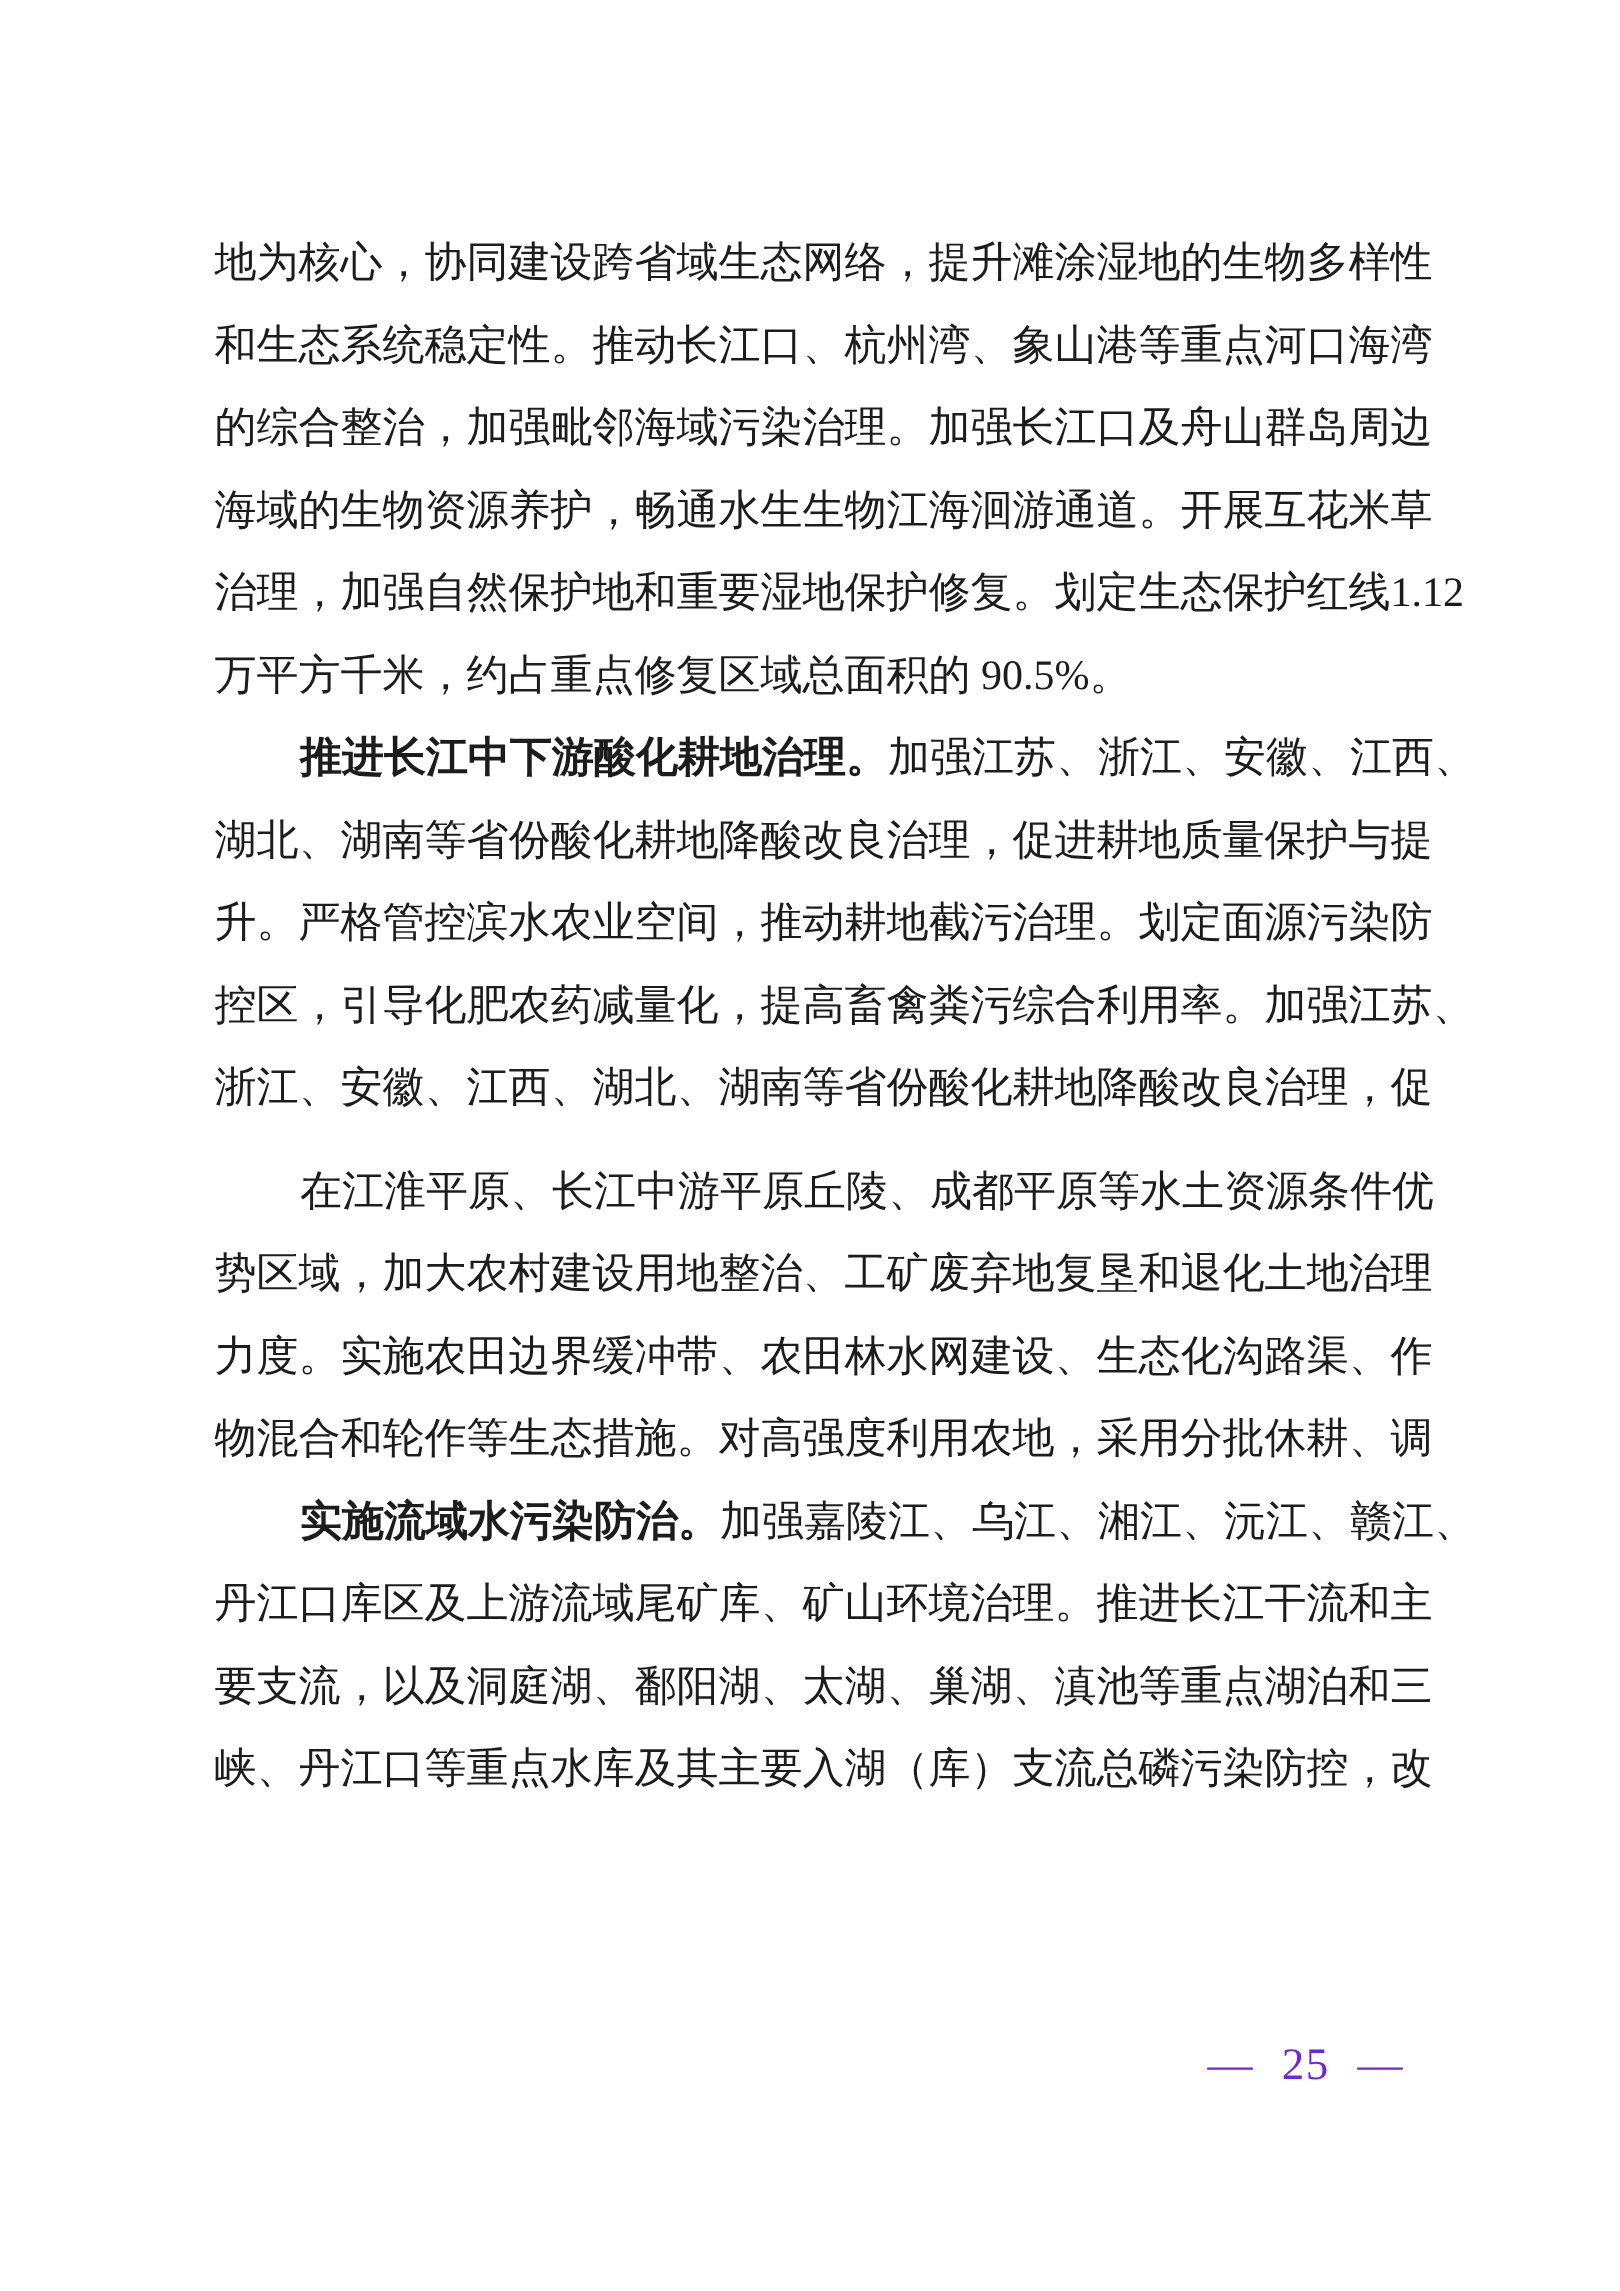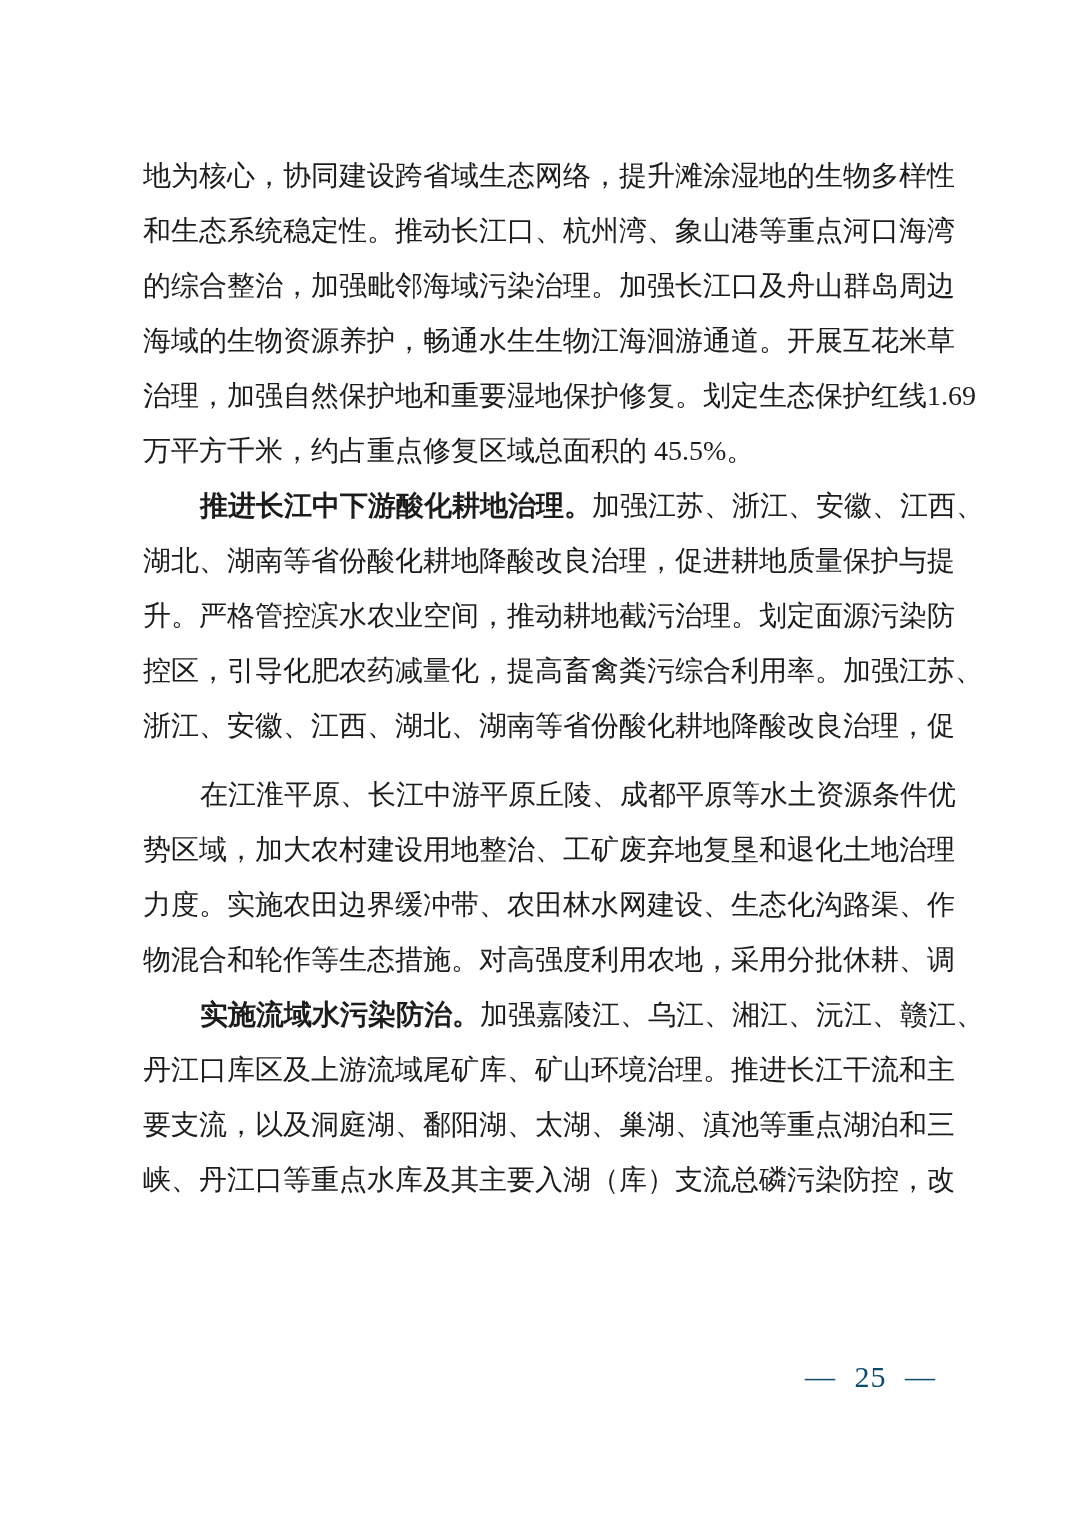--- a/index.html
+++ b/index.html
@@ -38,21 +38,21 @@
   }
   .line.flexjust .tok { line-height:1; display:inline-block; }
   .line.indent { padding-left:57px; }
   .seg.bold, .tok.bold { font-weight:bold; }
   .page-footer {
     position:absolute;
     top:1358px;
     right:144px;
     font-size:30px;
     line-height:38px;
-    color:#0c4a6e;
+    color:#6d28d9;
     word-spacing:10px;
     letter-spacing:1px;
   }
 </style>
 </head>
 <body>
 
 <div class="page">
 
   <main class="doc-body" id="doc-body">
@@ -203,23 +203,23 @@
           <span class="tok">复</span>
           <span class="tok">。</span>
           <span class="tok">划</span>
           <span class="tok">定</span>
           <span class="tok">生</span>
           <span class="tok">态</span>
           <span class="tok">保</span>
           <span class="tok">护</span>
           <span class="tok">红</span>
           <span class="tok">线</span>
-          <span class="tok">1.69</span>
-        </div>
-        <div class="line"><span class="seg">万平方千米，约占重点修复区域总面积的 45.5%。</span></div>
+          <span class="tok">1.12</span>
+        </div>
+        <div class="line"><span class="seg">万平方千米，约占重点修复区域总面积的 90.5%。</span></div>
       </div>
       <div class="paragraph">
         <div class="line flexjust indent">
           <span class="tok bold">推</span>
           <span class="tok bold">进</span>
           <span class="tok bold">长</span>
           <span class="tok bold">江</span>
           <span class="tok bold">中</span>
           <span class="tok bold">下</span>
           <span class="tok bold">游</span>

